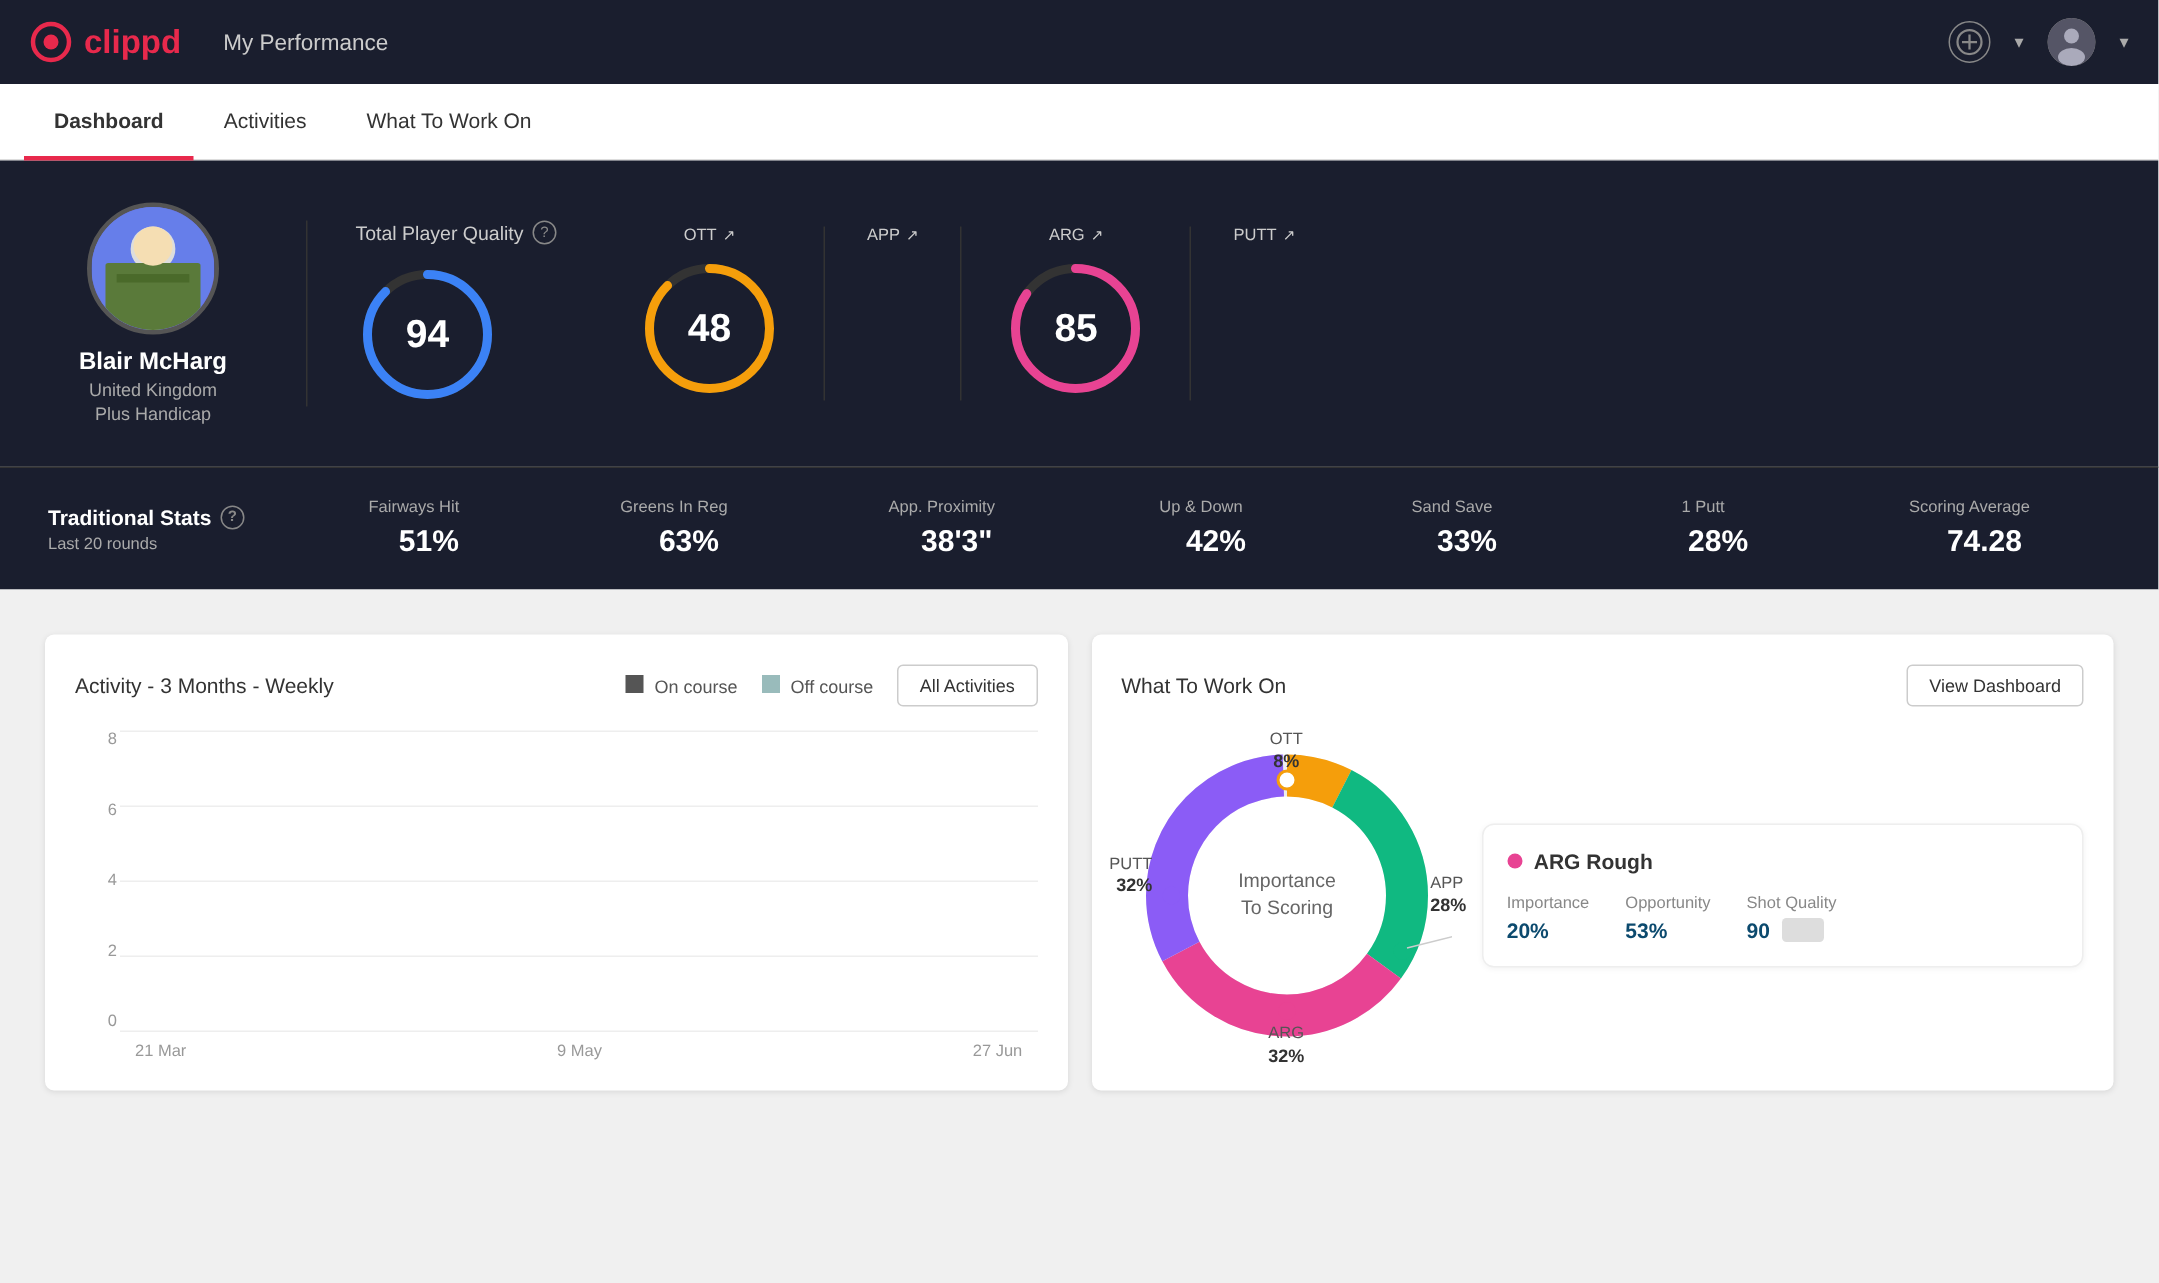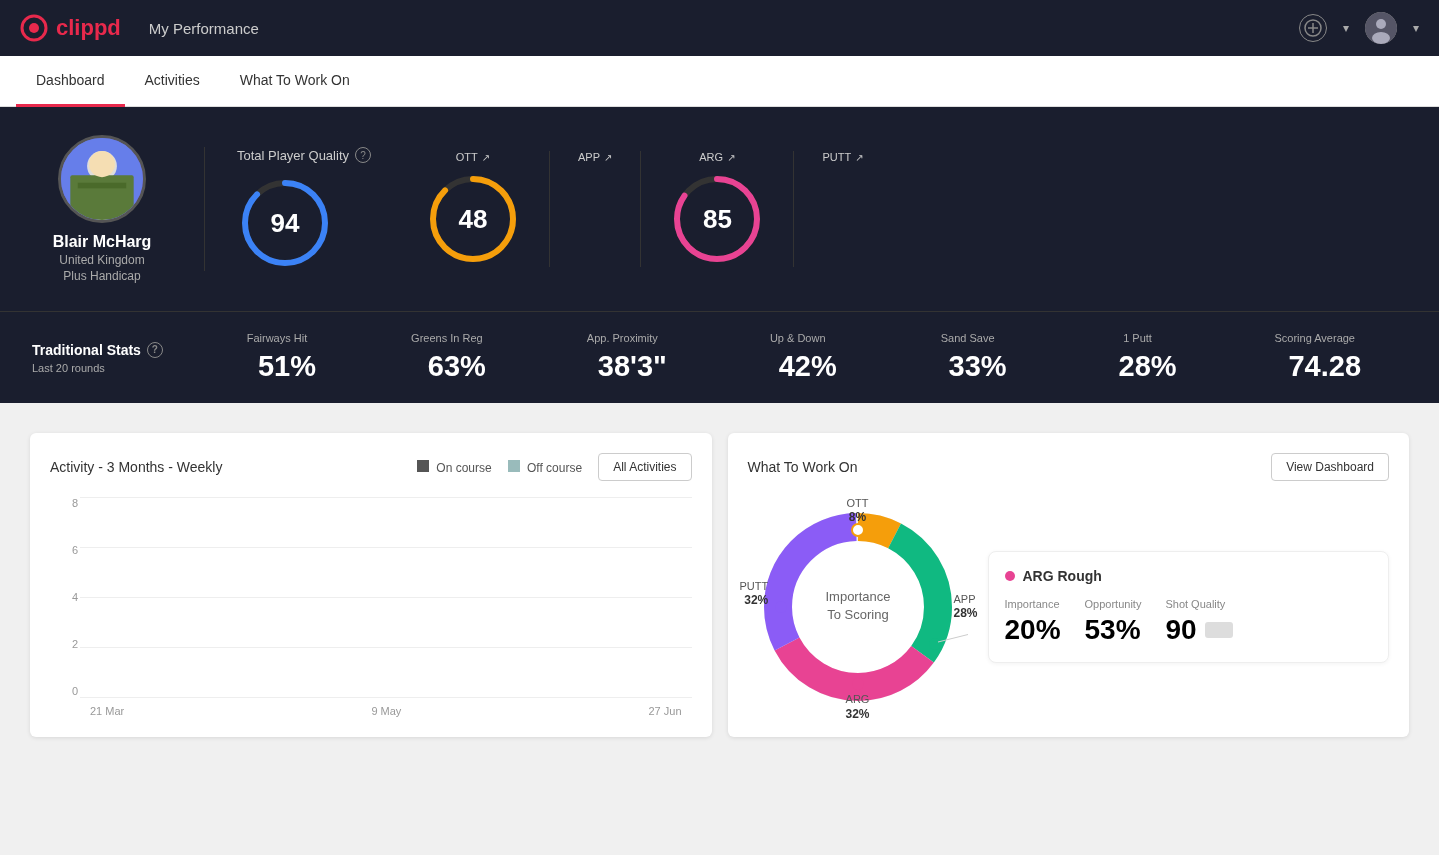--- a/index.html
+++ b/index.html
@@ -29,21 +29,21 @@
       padding: 0 16px;
     }
     .tab {
       padding: 16px 20px;
       color: #333;
       font-size: 14px;
       cursor: pointer;
       border-bottom: 3px solid transparent;
       margin-bottom: -1px;
     }
-    .tab.active { border-bottom: 3px solid #e8294c; color: #333; font-weight: 400; }
+    .tab.active { border-bottom: 3px solid #e8294c; color: #333; font-weight: 700; }
 
     
     .hero {
       background: #1a1e2e;
       padding: 28px 32px;
     }
     .hero-inner {
       display: flex;
       align-items: center;
       gap: 32px;
@@ -92,21 +92,21 @@
       display: flex;
       align-items: center;
       gap: 0;
     }
     .stats-label { min-width: 160px; }
     .stats-label-title { font-size: 14px; color: #fff; font-weight: 600; display: flex; align-items: center; gap: 6px; }
     .stats-label-sub { font-size: 11px; color: #aaa; margin-top: 4px; }
     .stat-items { display: flex; flex: 1; justify-content: space-around; }
     .stat-item { text-align: center; }
     .stat-name { font-size: 11px; color: #aaa; margin-bottom: 6px; text-align: center; }
-    .stat-value { font-size: 29px; font-weight: 700; color: #fff; margin-left: 20px; }
+    .stat-value { font-size: 20px; font-weight: 700; color: #fff; margin-left: 20px; }
 
     
     .bottom { display: flex; gap: 16px; padding: 30px; background: #f0f0f0; }
     .panel {
       background: #fff; border-radius: 6px; overflow: hidden;
       flex: 1; padding: 20px;
       box-shadow: 0 1px 4px rgba(0,0,0,0.1);
     }
 
     
@@ -143,21 +143,21 @@
     .work-detail { flex: 1; }
     .detail-card {
       background: #fff; border: 1px solid #eee; border-radius: 8px;
       padding: 16px; box-shadow: 0 1px 4px rgba(0,0,0,0.05);
     }
     .detail-title { display: flex; align-items: center; gap: 8px; font-size: 14px; font-weight: 600; color: #333; margin-bottom: 14px; }
     .detail-dot { width: 10px; height: 10px; border-radius: 50%; background: #e84393; }
     .detail-metrics { display: flex; gap: 24px; }
     .detail-metric { text-align: left; }
     .detail-metric-name { font-size: 11px; color: #888; margin-bottom: 4px; }
-    .detail-metric-value { font-size: 28px; font-weight: 700; color: #000000; }
+    .detail-metric-value { font-size: 14px; font-weight: 700; color: #0c4a6e; }
     .detail-metric-badge { display: inline-block; width: 28px; height: 16px; background: #ddd; border-radius: 3px; vertical-align: middle; }
 
     
     .svg-circle { transform: rotate(-90deg); }
   </style>
 </head>
 <body>
 
 <div class="header">
   <div class="logo">

